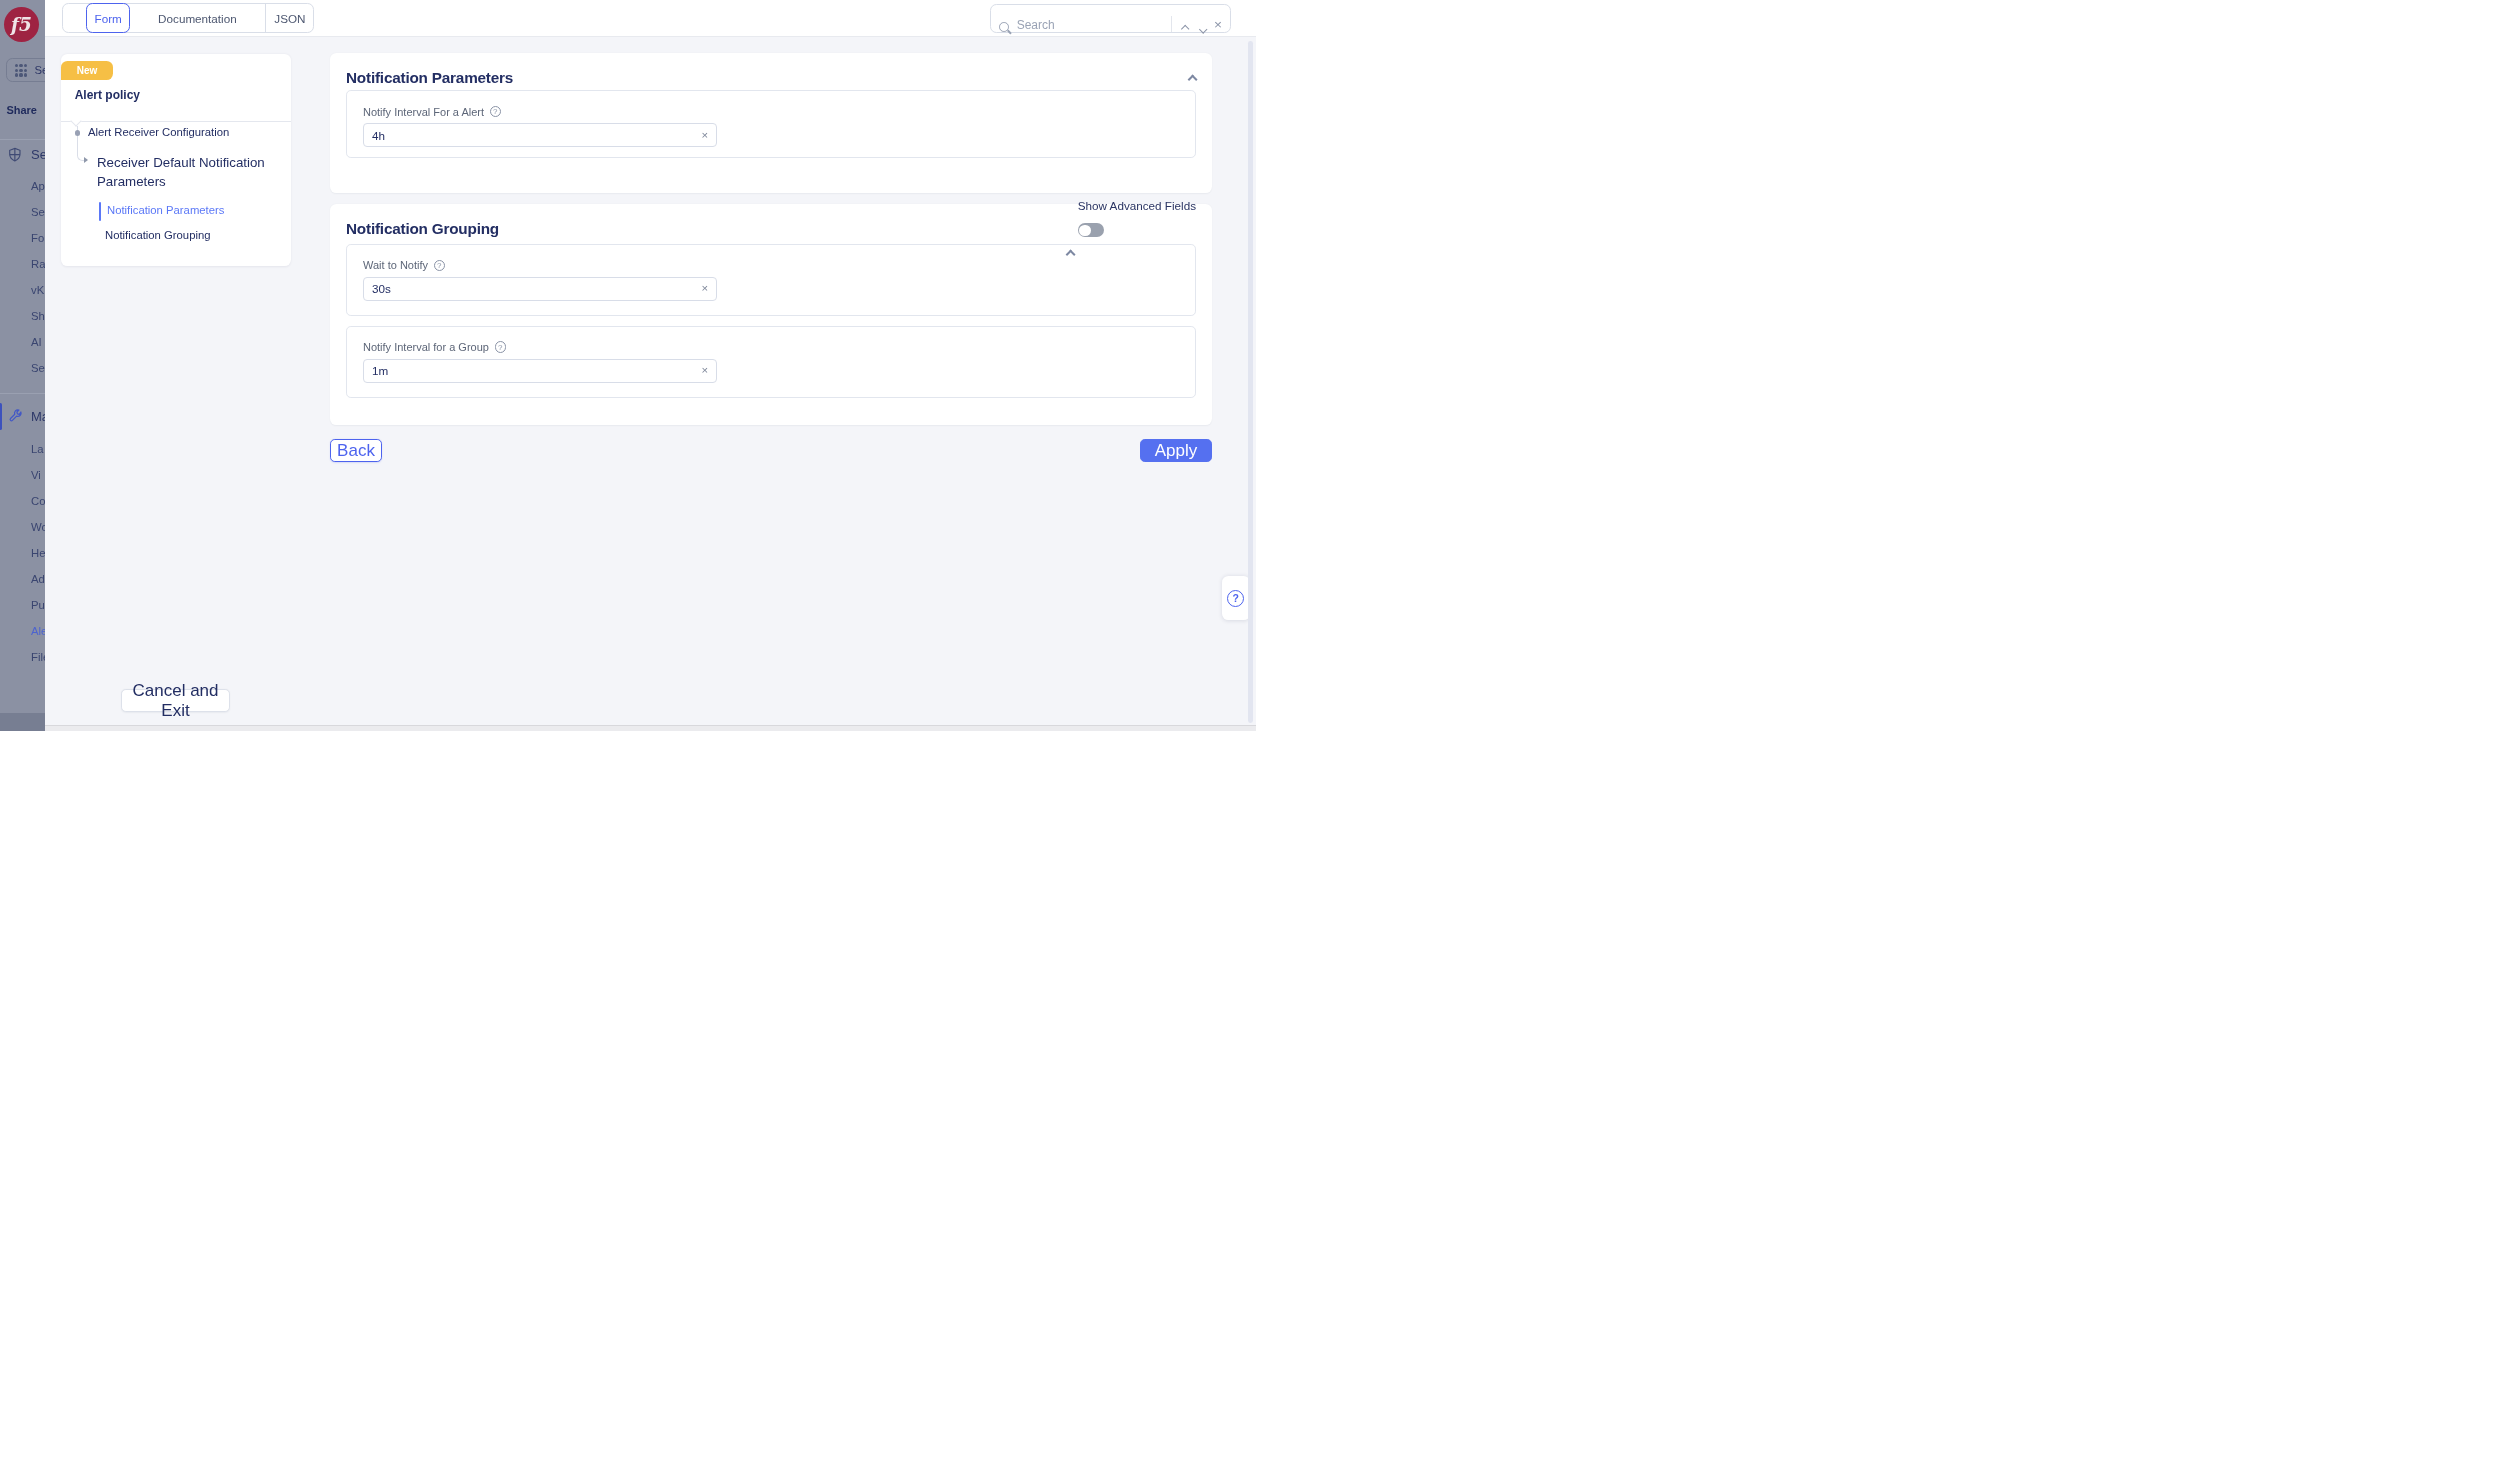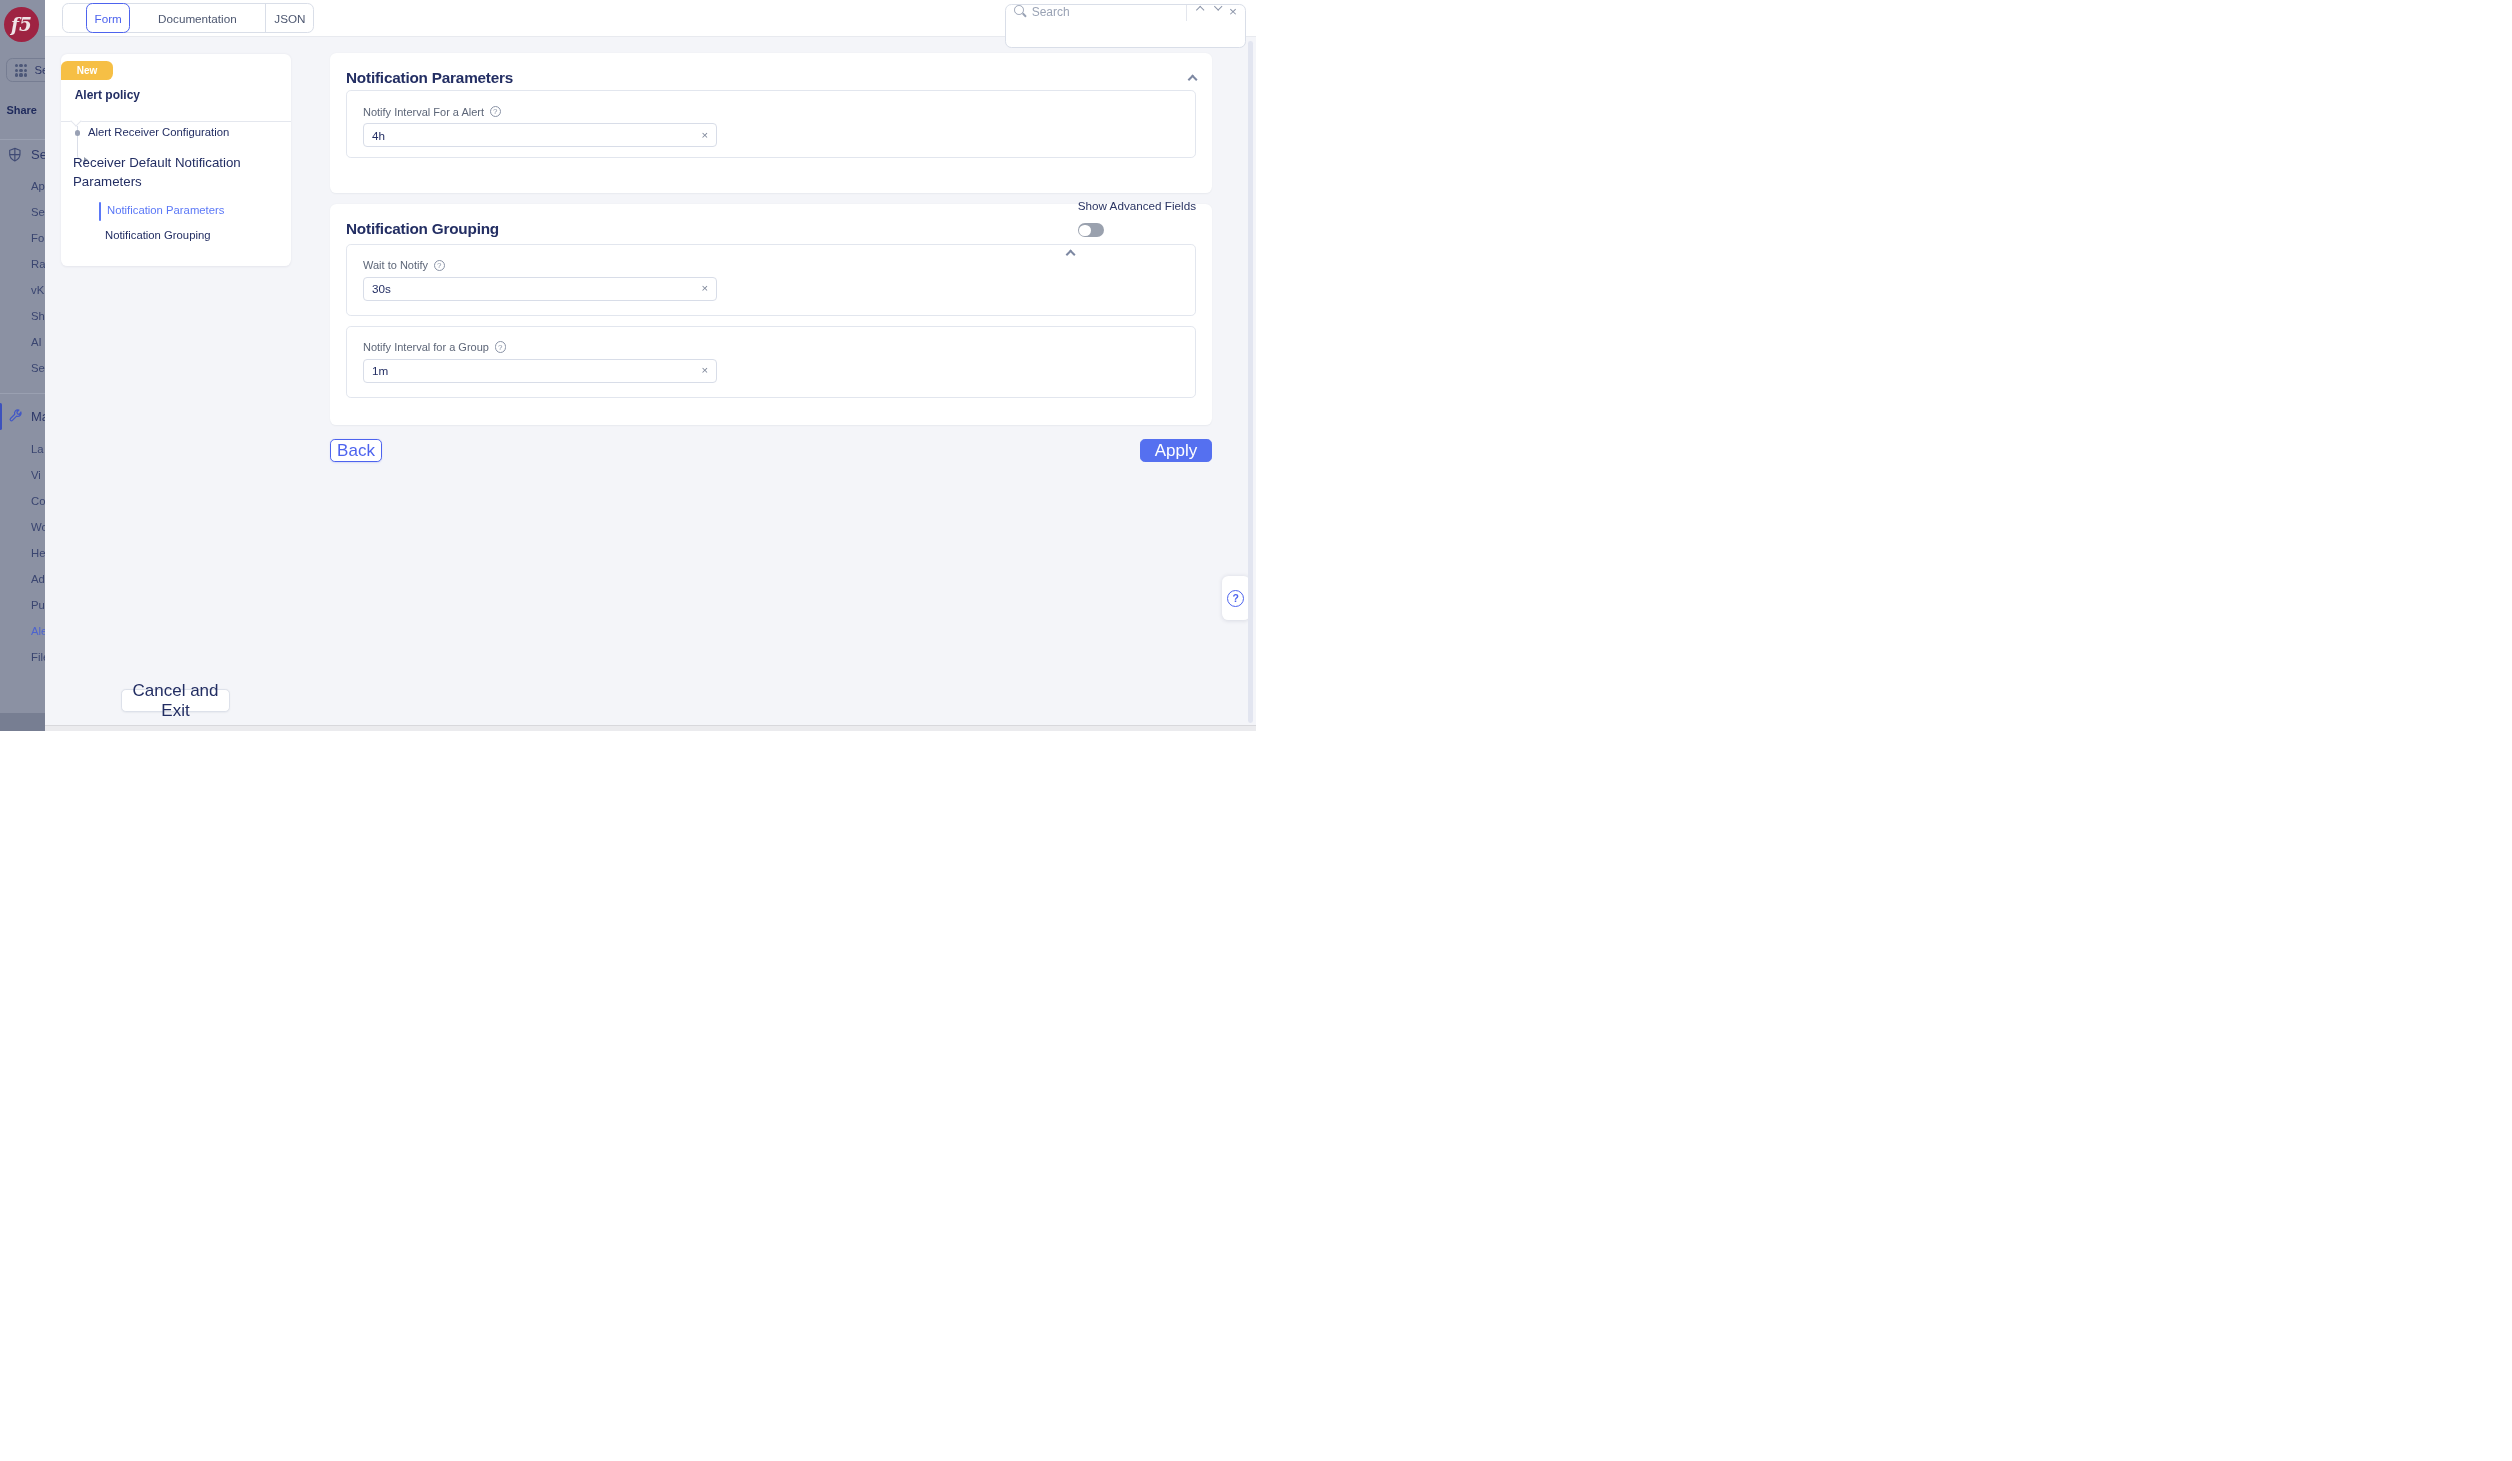--- a/index.html
+++ b/index.html
@@ -28,21 +28,21 @@
   .side-item.active{color:#4c63cf;}
   .side-foot{position:absolute; bottom:0; left:0; right:0; height:18.5px; background:#777e92;}
 
   
   .topbar{position:absolute; left:45px; right:0; top:0; height:37px; background:#fff; border-bottom:0.8px solid #e8eaef; z-index:2;}
   .tabs{position:absolute; left:17px; top:3.2px; height:30px; display:flex; border:0.8px solid #d9dee8; border-radius:6.4px; background:#fff;padding-left:24px;}
   .tab{display:flex; align-items:center; justify-content:center; font-size:11.7px; color:#4d5770; cursor:pointer;}
   .tab.form{width:44px; margin:-0.8px; border:0.8px solid var(--accent); border-radius:6.4px; color:var(--accent); background:#fff;}
   .tab.doc{width:137px; border-right:0.8px solid #d9dee8;}
   .tab.json{width:47px;}
-  .search{position:absolute; right:10px; top:4px; width:241px; height:44px; border:0.8px solid #d9dee8; border-radius:6.4px; display:flex; align-items:flex-start; padding:0 8px; background:#fff;}
+  .search{position:absolute; right:25px; top:4px; width:241px; height:29px; border:0.8px solid #d9dee8; border-radius:6.4px; display:flex; align-items:flex-end; padding:0 8px; background:#fff;}
   .mag{width:9.7px; height:9.7px; border:1.6px solid #9aa3b5; border-radius:50%; position:relative; flex:none;}
   .mag::after{content:''; position:absolute; width:4.8px; height:1.6px; background:#9aa3b5; transform:rotate(45deg); right:-4px; bottom:-1.6px; border-radius:0.8px;}
   .search input{border:0; outline:0; flex:1; margin-left:8px; font-size:12px; color:#3c465c; min-width:0;}
   .search input::placeholder{color:#9aa3b5;}
   .search .divider{width:0.8px; height:16px; background:#e3e6ed; margin:0 7.2px;}
   .chev{width:6.4px; height:6.4px; border-left:1.6px solid #8b94a8; border-top:1.6px solid #8b94a8; flex:none; cursor:pointer;}
   .chev.up{transform:rotate(45deg); margin:2.4px 5.6px 0 3.2px;}
   .chev.down{transform:rotate(225deg); margin:-2.4px 8px 0 5.6px;}
   .x-glyph{font-size:13.7px; color:#8b94a8; cursor:pointer; line-height:1;}
 
@@ -52,21 +52,21 @@
   
   .tree{position:absolute; left:16px; top:17px; width:230px; height:212px; background:#fff; border-radius:6.4px; box-shadow:0 0.8px 2.4px rgba(25,35,70,.07);}
   .badge{position:absolute; left:0; top:7.2px; width:52px; height:18.5px; background:var(--badge); border-radius:6.4px 6.4px 6.4px 0; color:#fff; font-weight:bold; font-size:10px; display:flex; align-items:center; justify-content:center;}
   .tree-title{position:absolute; left:13.7px; top:34px; font-size:12px; font-weight:bold; color:var(--navy);}
   .tree-div{position:absolute; left:0; right:0; top:67px; border-top:0.8px solid #e4e7ee;}
   .notch{position:absolute; left:11.3px; top:63px; width:8px; height:8px; background:#fff; transform:rotate(45deg); border-right:0.8px solid #e4e7ee; border-bottom:0.8px solid #e4e7ee;}
   .connector{position:absolute; left:16px; top:72px; width:8px; height:35px; border-left:1.2px solid #dadee8; border-bottom:1.2px solid #dadee8; border-bottom-left-radius:5.6px;}
   .tree-dot{position:absolute; left:13.7px; top:76px; width:5.6px; height:5.6px; border-radius:50%; background:#99a1b4;}
   .tree-arrow{position:absolute; left:22.5px; top:103px; width:0; height:0; border-left:4.8px solid #8f98ab; border-top:3.2px solid transparent; border-bottom:3.2px solid transparent;}
   .tree-item1{position:absolute; left:27px; top:72px; font-size:11.3px; color:var(--navy); cursor:pointer;}
-  .tree-item2{position:absolute; left:12px; top:99px; width:188px; font-size:13.3px; line-height:19.3px; color:var(--navy); cursor:pointer;}
+  .tree-item2{position:absolute; left:36px; top:99px; width:188px; font-size:13.3px; line-height:19.3px; color:var(--navy); cursor:pointer;}
   .tree-item3{position:absolute; left:46px; top:150px; font-size:11.3px; color:#5b78f7; cursor:pointer;}
   .tree-bar{position:absolute; left:38px; top:148px; width:2.4px; height:18.5px; background:#5b78f7; border-radius:1.6px;}
   .tree-item4{position:absolute; left:44px; top:175px; font-size:11.3px; color:var(--navy); cursor:pointer;}
 
   
   .form-area{position:absolute; left:285px; top:16px; width:882px;}
   .card{position:relative; background:#fff; border-radius:6.4px; box-shadow:0 0.8px 1.6px rgba(20,30,60,.05); padding:0 16px 16px 16px;}
   .card + .card{margin-top:10.5px;}
   .card-head{display:flex; align-items:center; padding-top:16px; height:34px;}
   .card-title{font-size:15.3px; font-weight:bold; color:var(--navy); letter-spacing:-0.2px;}

